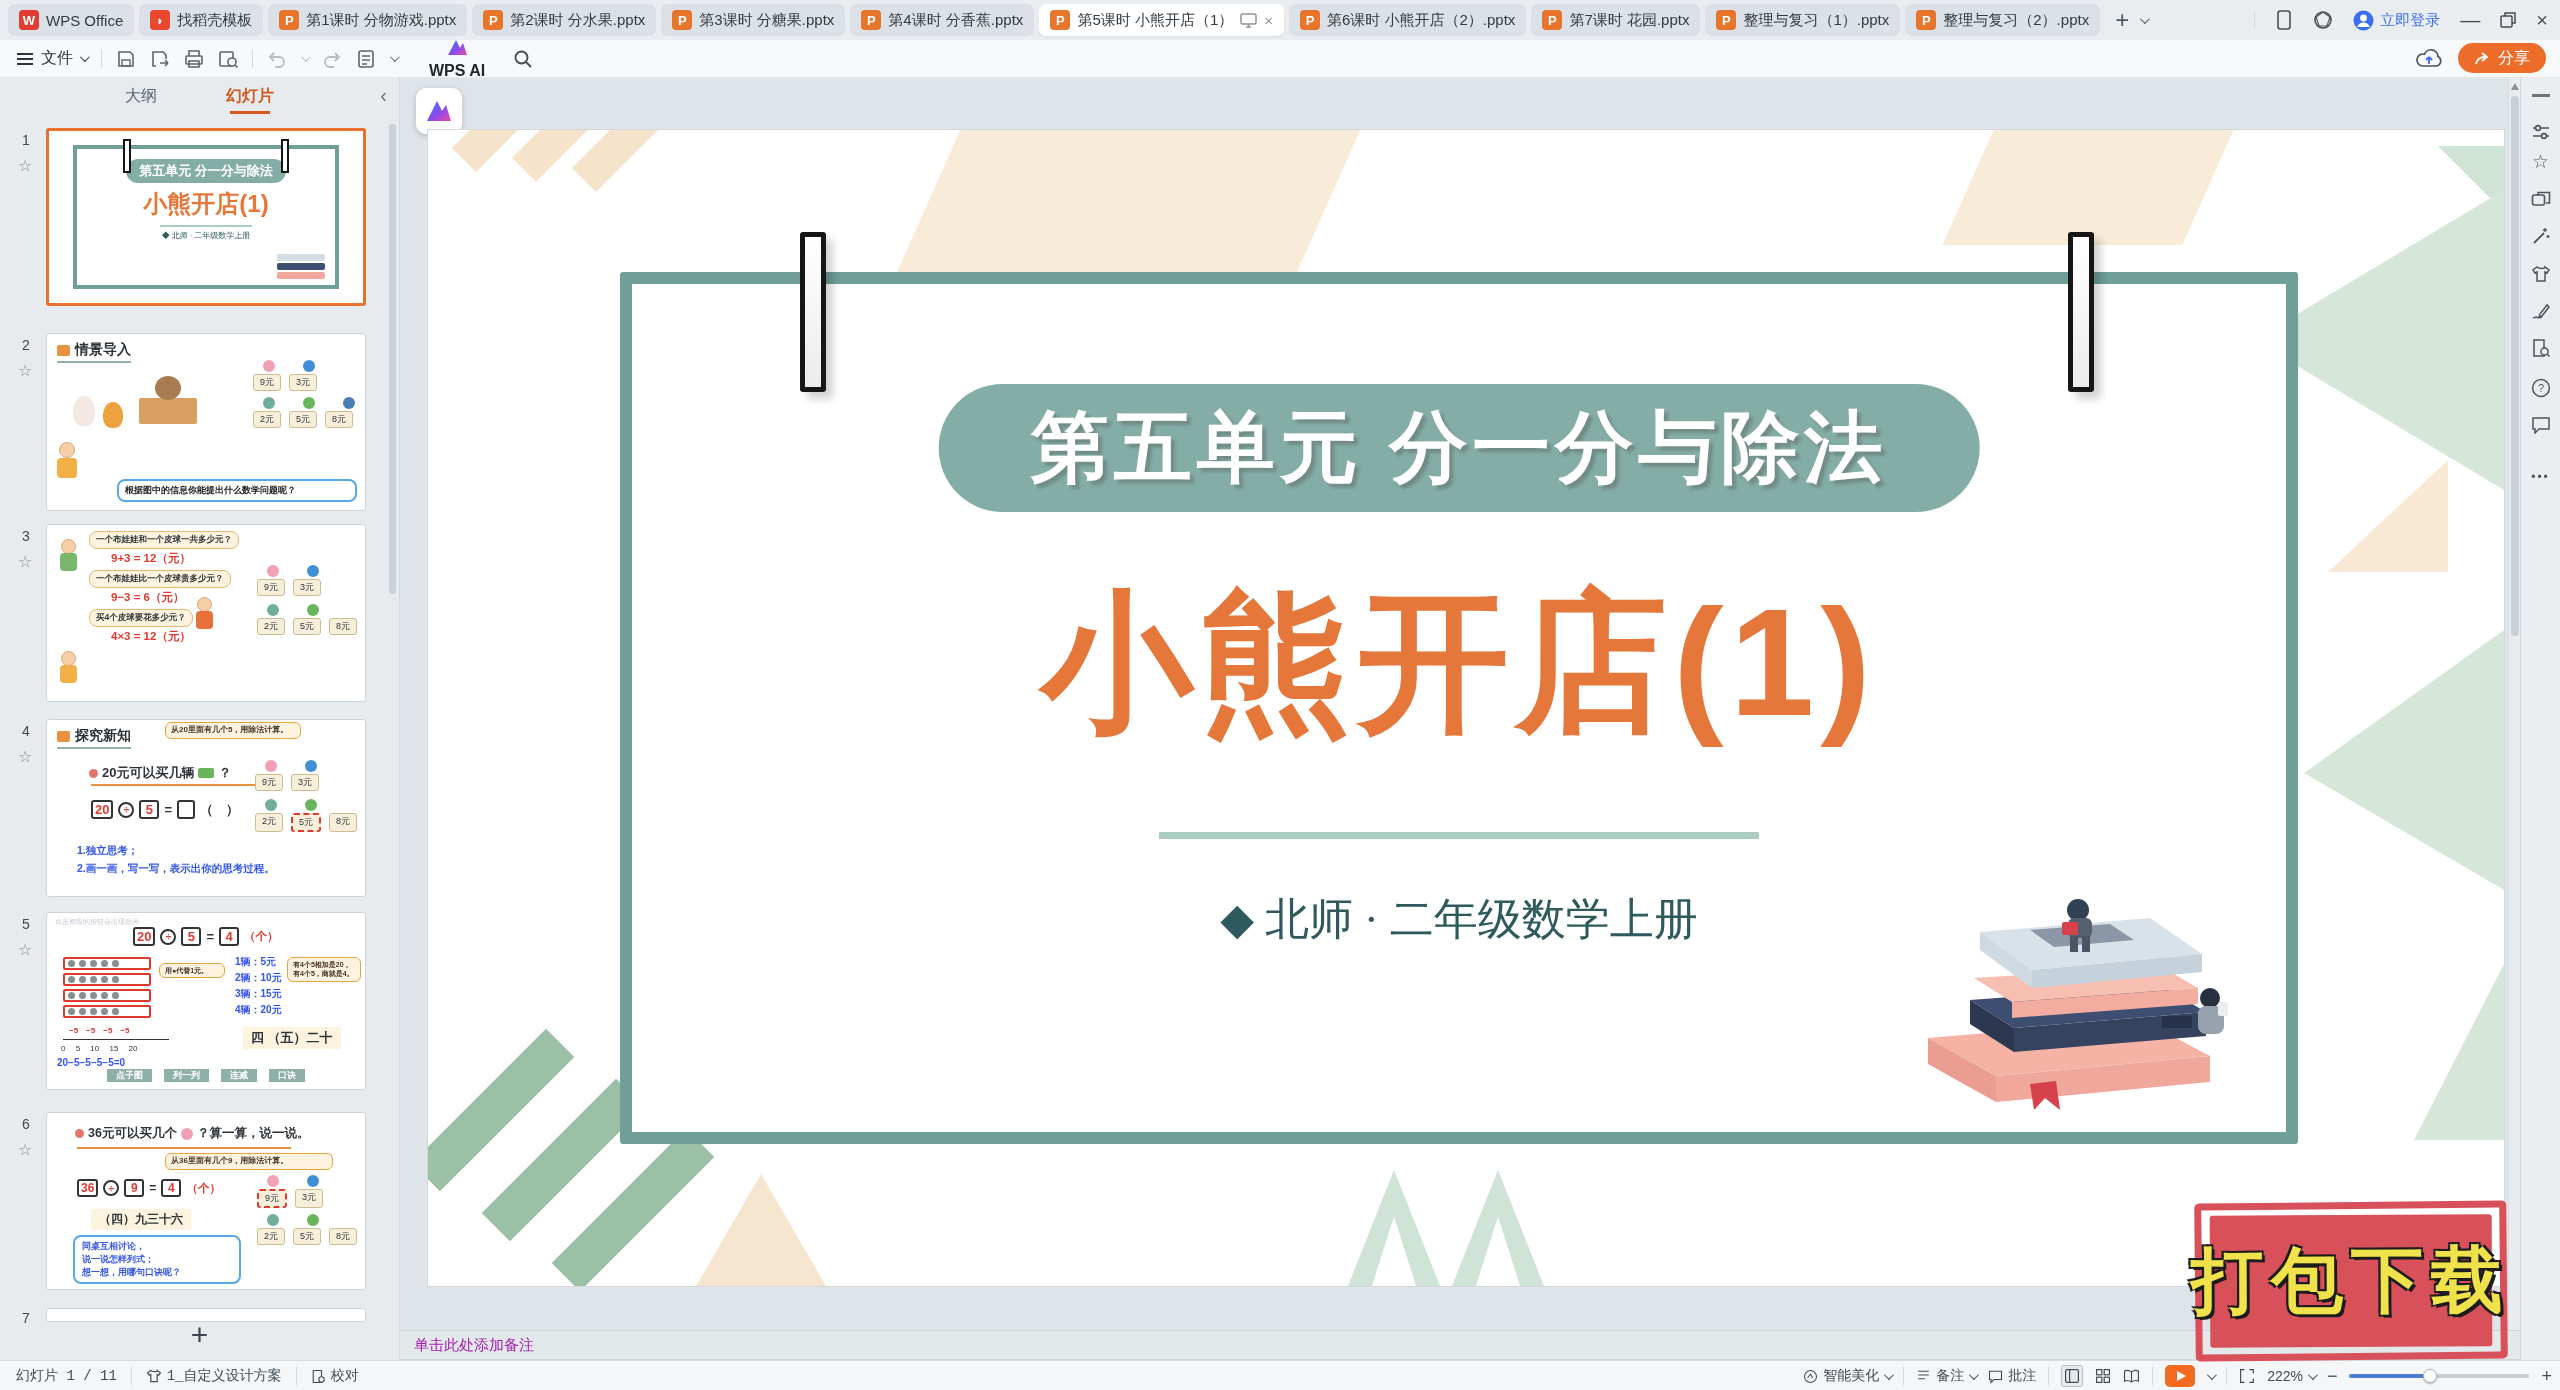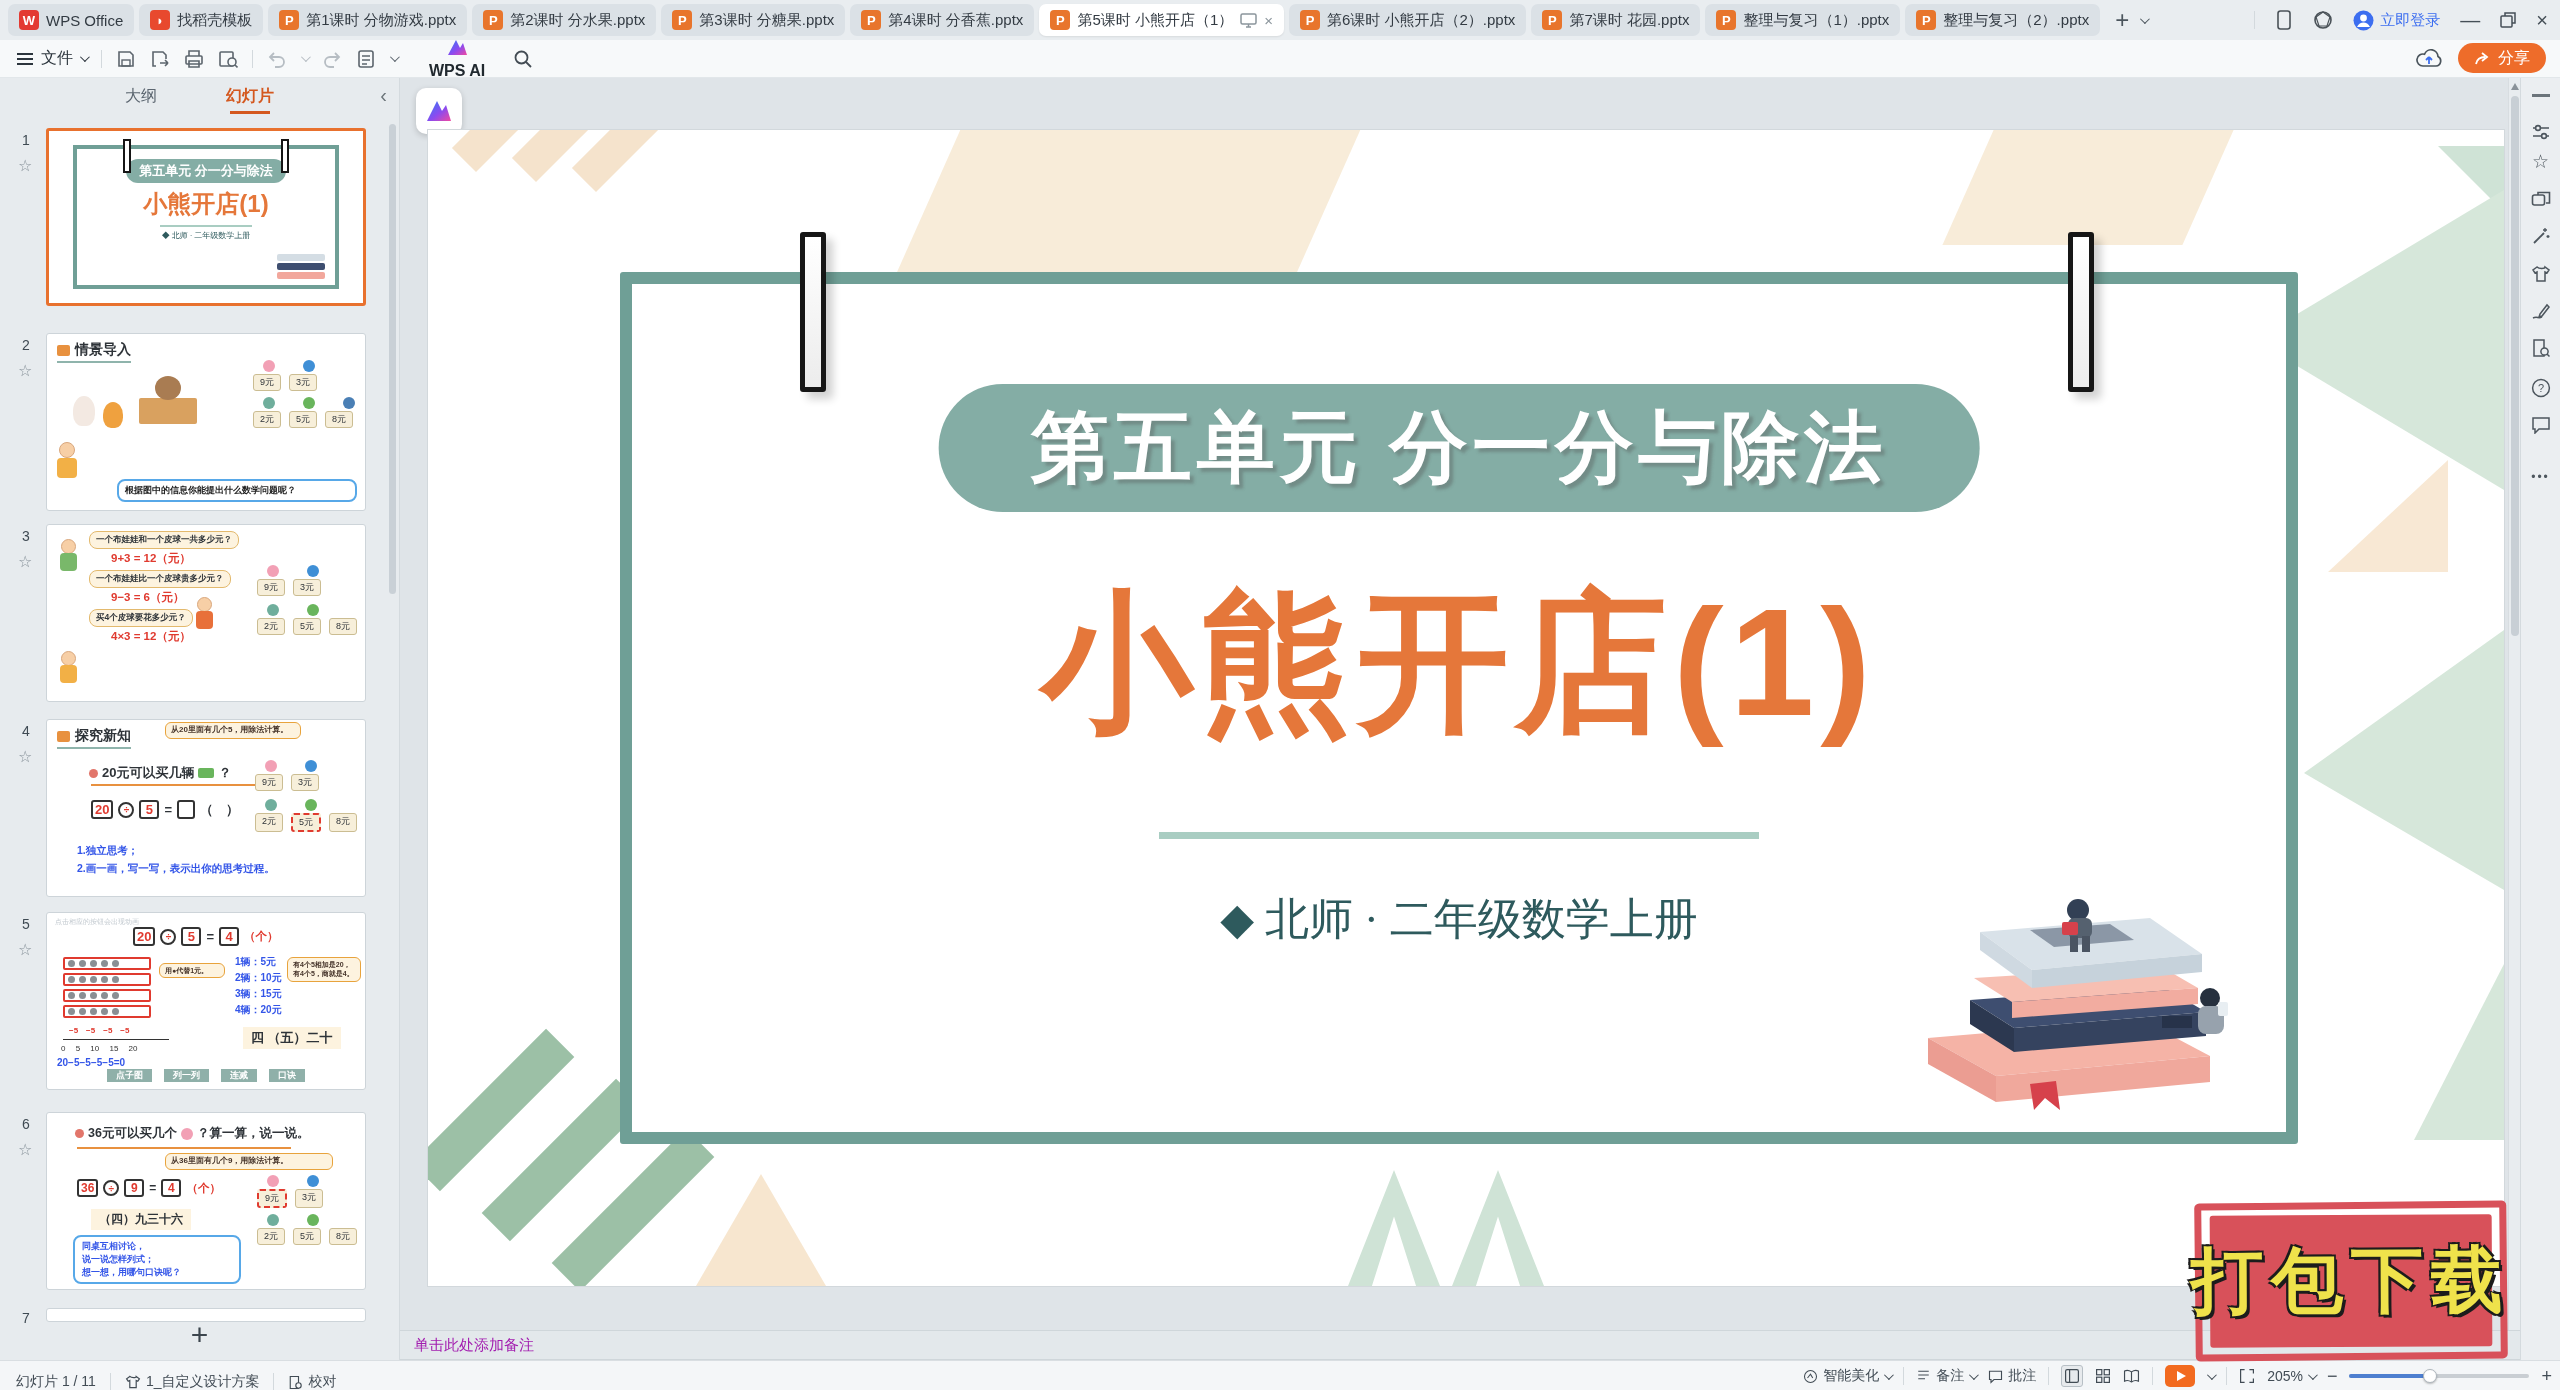--- a/index.html
+++ b/index.html
@@ -92,21 +92,21 @@
   .sdiv { position:absolute; top:548px; left:50%; transform:translateX(-50%); width:600px; height:7px; background:#a9cdc2; }
   .ssub { position:absolute; top:606px; left:0; width:100%; text-align:center; font-size:44px; color:#2e5a5d; font-family:"Liberation Serif","DejaVu Serif",serif; }
   .books { position:absolute; right:46px; bottom:22px; }
   .escroll { position:absolute; right:0; top:0; width:12px; height:100%; background:#e8ecef; border-left:1px solid #d8dde1; }
   .escroll .thumbbar { position:absolute; left:2px; top:18px; width:8px; height:540px; background:#c8cfd5; border-radius:4px; }
   .earrow { position:absolute; left:2px; top:5px; width:0; height:0; border-left:4px solid transparent; border-right:4px solid transparent; border-bottom:7px solid #8a9299; }
 
   
   .notesbar { position:absolute; left:400px; top:1330px; width:2120px; height:30px; background:#e3e8eb; border-top:1px solid #cfd6da; border-bottom:1px solid #cfd6da; line-height:28px; padding-left:14px; font-size:15px; color:#a21caf; }
   .statusbar { position:absolute; left:0; top:1360px; width:2560px; height:30px; background:#f4f6f8; border-top:1px solid #d9dee2; font-size:14px; color:#424c55; }
-  .sb-left { position:absolute; left:16px; top:0; height:30px; display:flex; align-items:flex-end; gap:14px; }
+  .sb-left { position:absolute; left:16px; top:0; height:30px; display:flex; align-items:center; gap:14px;font-family:Liberation Mono, monospace; }
   .sb-right { position:absolute; right:8px; top:0; height:30px; display:flex; align-items:center; gap:12px; }
   .sb-item { display:flex; align-items:center; gap:5px; }
   .vbox { border:1px solid #b7bfc5; background:#e7eaed; border-radius:3px; padding:2px; display:flex; }
   .play { width:30px; height:22px; background:#f26a1f; border-radius:5px; display:flex; align-items:center; justify-content:center; }
   .play::after { content:""; border-left:9px solid #fff; border-top:5px solid transparent; border-bottom:5px solid transparent; margin-left:2px; }
   .ztrack { position:relative; width:180px; height:4px; background:#c9ced3; border-radius:2px; }
   .zfill { position:absolute; left:0; top:0; width:45%; height:100%; background:#4e7fd0; border-radius:2px; }
   .zhandle { position:absolute; left:45%; top:50%; transform:translate(-50%,-50%); width:14px; height:14px; border-radius:50%; background:#fff; border:1px solid #aeb6bd; box-shadow:0 1px 2px rgba(0,0,0,.25); }
 
   
@@ -704,21 +704,21 @@
         <path d="M11 3v13" stroke="#424c55" stroke-width="1.5"></path>
       </svg>
     <div class="sep"></div>
     <div class="play"></div>
     <span class="chev" style="color:#424c55"></span>
     <div class="sep"></div>
     <svg width="16" height="16" viewBox="0 0 20 20">
         <path d="M2 7V2h5M13 2h5v5M18 13v5h-5M7 18H2v-13" fill="none" stroke="#424c55" stroke-width="1.5"></path>
       </svg>
     <div class="sb-item">
-      <span>205%</span>
+      <span>222%</span>
         <span class="chev"></span>
     </div>
     <span style="font-size:18px">−</span>
     <div class="ztrack">
       <div class="zfill"></div>
       <div class="zhandle"></div>
     </div>
     <span style="font-size:18px">+</span>
   </div>
 </div>

